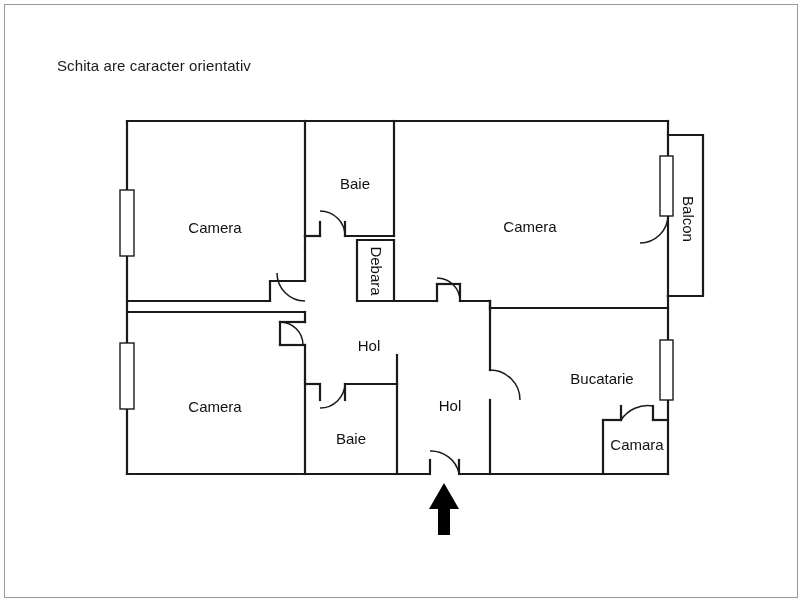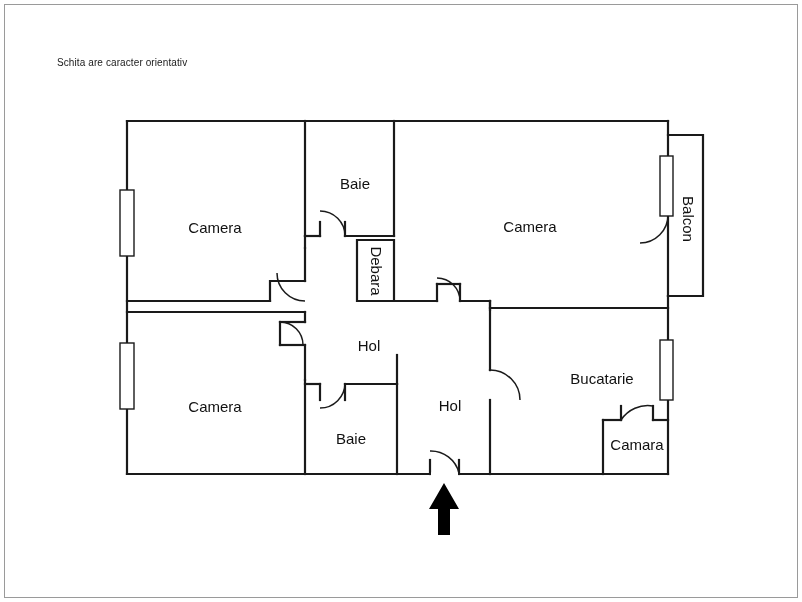--- a/index.html
+++ b/index.html
@@ -27,21 +27,21 @@
     width: 794px;
     height: 594px;
     border: 1px solid #9a9a9a;
     box-sizing: border-box;
     pointer-events: none;
   }
   #plan-title {
     position: absolute;
     left: 57px;
     top: 57px;
-    font-size: 10px;
+    font-size: 15px;
     color: #1a1a1a;
     letter-spacing: 0.1px;
     white-space: nowrap;
   }
   #floorplan-svg {
     position: absolute;
     left: 0;
     top: 0;
   }
   .room-label {

